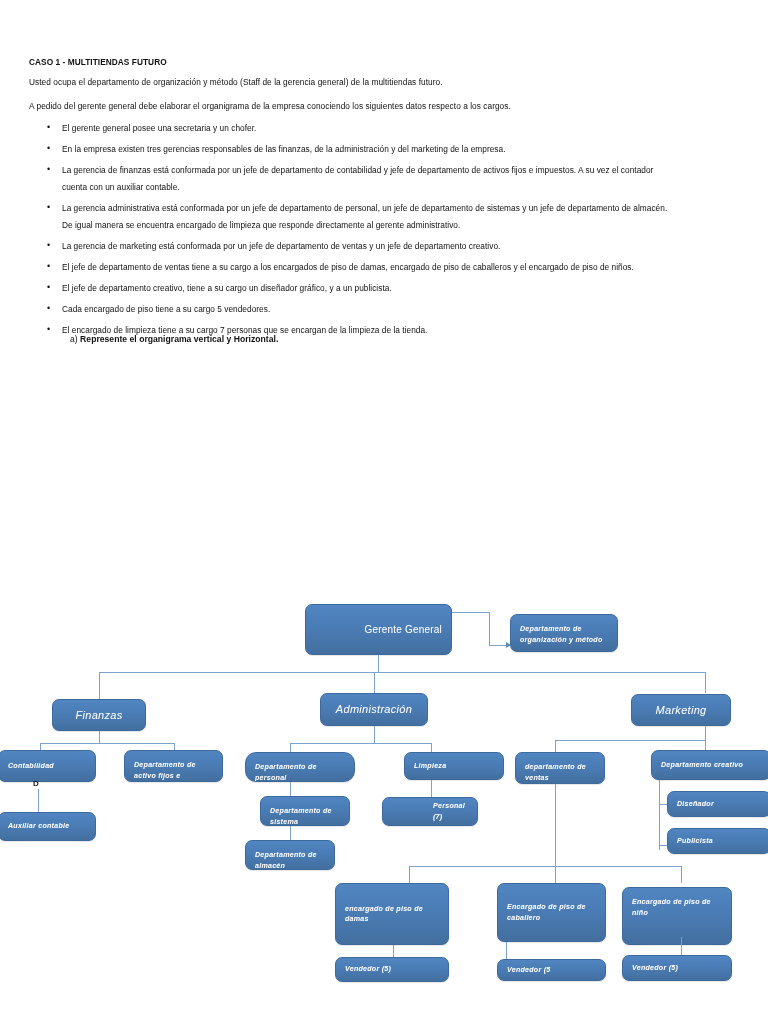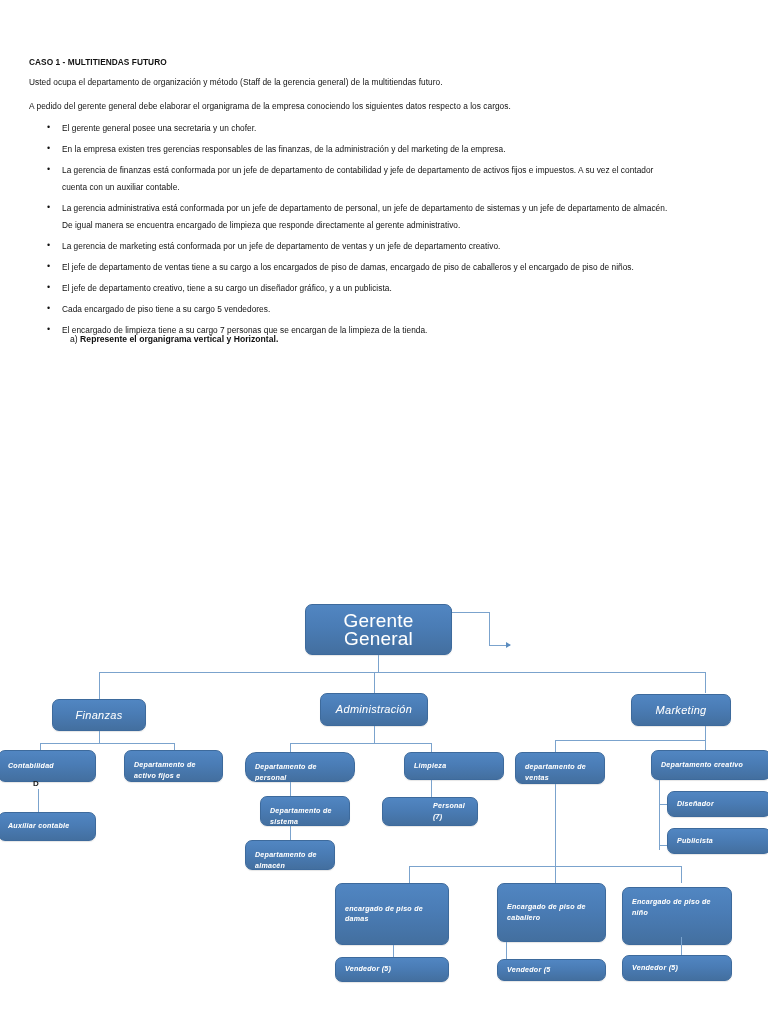--- a/index.html
+++ b/index.html
@@ -92,23 +92,23 @@
     font-style: italic;
     font-weight: bold;
     font-size: 7.1px;
     line-height: 10.5px;
     letter-spacing: .25px;
     text-shadow: 0 0 1px rgba(255,255,255,.15);
   }
   .node.top .lbl {
     font-style: normal;
     font-weight: normal;
-    font-size: 19px;
+    font-size: 10px;
     letter-spacing: .2px;
-    text-align: center;
+    text-align: right;
     line-height: 18px;
   }
   .node.lvl2 .lbl {
     font-size: 11px;
     text-align: center;
     letter-spacing: .3px;
     font-weight: normal;
   }
   .node.mid  { align-items: center; }
   .node.topal .lbl { align-self: flex-start; padding-top: 9px; }
@@ -191,20 +191,23 @@
     <div class="ln h" style="left:452px; top:612px; width:38px;"></div>
     <div class="ln v" style="left:489px; top:612px; height:33px;"></div>
     <div class="ln h" style="left:489px; top:645px; width:21px;"></div>
     <div class="arrowhead left" style="left:447px; top:609px;"></div>
     <div class="arrowhead" style="left:506px; top:642px;"></div>
 
     <div class="node top" style="left:305px; top:604px; width:147px; height:51px;">
       <span class="lbl">Gerente General</span>
     </div>
 
+    <div class="node topal" style="left:510px; top:614px; width:108px; height:38px;">
+      <span class="lbl">Departamento de organización y método</span>
+    </div>
 
     <div class="ln v" style="left:378px; top:655px; height:17px;"></div>
     <div class="ln h" style="left:99px; top:672px; width:607px;"></div>
     <div class="ln v" style="left:99px; top:672px; height:27px;"></div>
     <div class="ln v" style="left:374px; top:672px; height:21px;"></div>
     <div class="ln v" style="left:705px; top:672px; height:21px;"></div>
 
     <div class="node lvl2" style="left:52px; top:699px; width:94px; height:32px;">
       <span class="lbl">Finanzas</span>
     </div>

